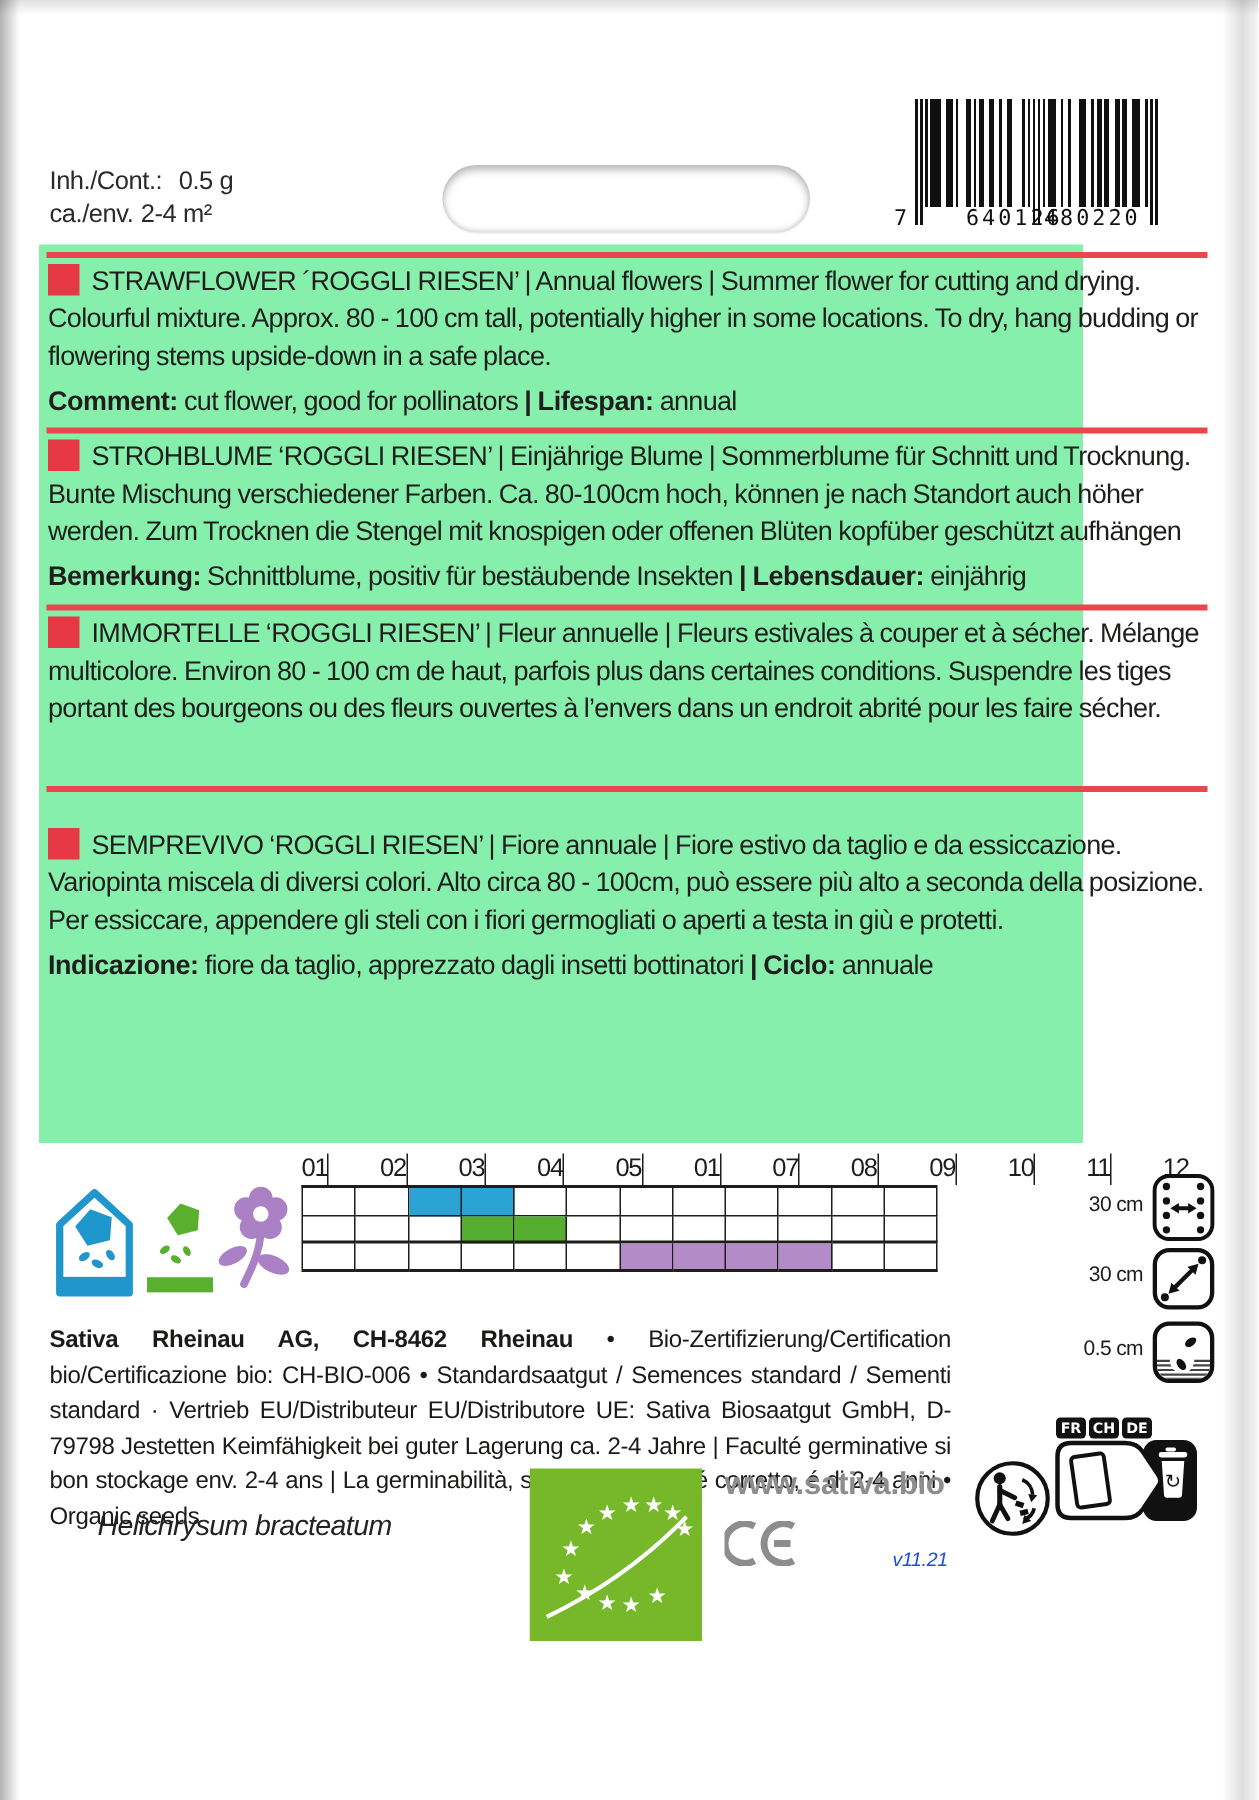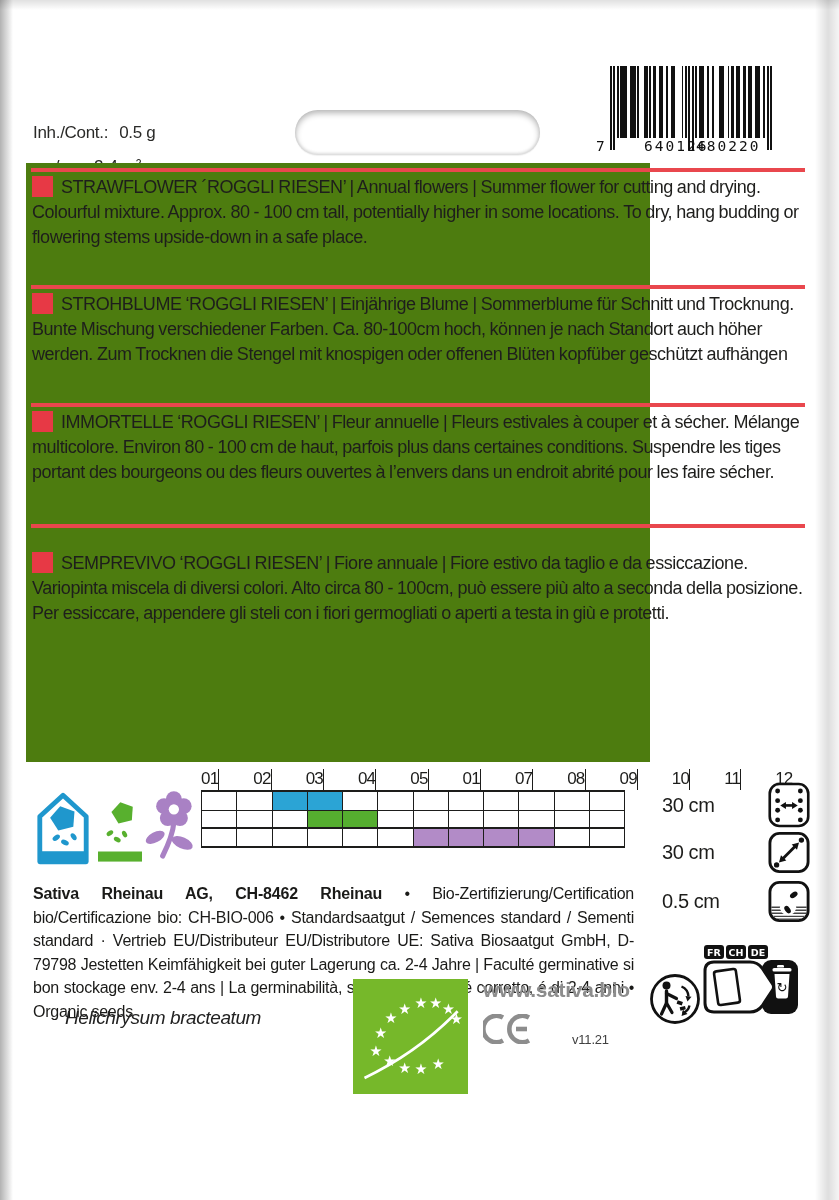--- a/index.html
+++ b/index.html
@@ -7,35 +7,35 @@
        font-family:"Liberation Sans",sans-serif;color:#1e1e1c;overflow:hidden;}
   .abs{position:absolute;}
   
   .edge{position:absolute;pointer-events:none;z-index:50;}
   .edge-l{left:0;top:0;bottom:0;width:13px;background:linear-gradient(to right,rgba(0,0,0,.30),rgba(0,0,0,0));}
   .edge-r{right:0;top:0;bottom:0;width:24px;background:linear-gradient(to left,rgba(0,0,0,.04),rgba(0,0,0,.13) 45%,rgba(0,0,0,0));}
   .edge-t{left:0;right:0;top:0;height:10px;background:linear-gradient(to bottom,rgba(0,0,0,.12),rgba(0,0,0,0));}
 
   
   .contents{left:33px;top:110px;font-size:17px;line-height:22px;color:#2a2a28;letter-spacing:-0.3px;}
-  .contents .row{display:flex;margin-top:12px;}
+  .contents .row{display:flex;}
   .contents .lbl{margin-right:11px;}
   .contents .row:last-child .lbl{margin-right:5px;}
   .slot{left:295px;top:110px;width:245px;height:45px;border-radius:23px;background:#fff;
         box-shadow:inset 0 3px 6px rgba(0,0,0,.30), inset 0 -2px 3px rgba(0,0,0,.10), 0 1px 1px rgba(0,0,0,.06);}
   .barcode{left:596px;top:66px;width:180px;height:90px;}
   .barcode svg{position:absolute;left:14px;top:0;}
   .bc-digits span{position:absolute;top:72px;font-family:"DejaVu Sans Mono",monospace;
         font-size:14.5px;letter-spacing:2px;color:#111;}
   .bc-d0{left:0;}
   .bc-d1{left:34px;margin-left:14px;}
   .bc-d2{left:100px;}
 
   
-  .pink{left:26px;top:163px;width:624px;height:599px;background:#4d7c0f;}
+  .pink{left:26px;top:163px;width:696px;height:599px;background:#86efac;}
   .rule{position:absolute;left:5px;width:774px;height:4px;background:#e9474d;}
   .lang{position:absolute;left:6px;width:772px;font-size:18px;line-height:25px;
         letter-spacing:-0.45px;word-spacing:-0.5px;color:#1e1e1c;}
   .lang .sq{display:inline-block;width:21px;height:21px;background:#e73945;
         margin-right:8px;vertical-align:-4px;}
   .lang p{margin:0;}
   .lang .note{margin-top:5px;}
   .lang b{letter-spacing:-0.3px;}
 
   
@@ -49,41 +49,41 @@
   .cal-cell{flex:1;border-right:1.5px solid #1d1d1b;border-bottom:1.5px solid #1d1d1b;box-sizing:border-box;}
   .cal-row:nth-child(2) .cal-cell{border-bottom-width:2.5px;}
   .cal-row:nth-child(3) .cal-cell{border-bottom-width:2.5px;}
 
   
   .leg1{left:34px;top:790px;}
   .leg2{left:98px;top:800px;}
   .leg3{left:144px;top:788px;}
 
   
-  .sp-label{position:absolute;width:100px;font-size:20px;
+  .sp-label{position:absolute;width:100px;text-align:right;font-size:14px;
         letter-spacing:-0.4px;color:#1d1d1b;}
   .spl1{left:662px;top:794px;}
   .spl2{left:662px;top:841px;}
   .spl3{left:662px;top:890px;}
   .spi1{left:768px;top:782px;}
   .spi2{left:768px;top:831px;}
   .spi3{left:768px;top:880px;}
 
   
   .company{left:33px;top:866px;width:601px;font-size:16px;line-height:23.5px;
         letter-spacing:-0.25px;text-align:justify;color:#1a1a18;}
   .company b{letter-spacing:-0.2px;}
 
   
   .bot{left:65px;top:1005px;font-size:19px;line-height:25px;letter-spacing:-0.4px;color:#222;}
   .bot .sci{font-style:italic;}
   .eulogo{left:353px;top:977px;}
   .www{left:483px;top:978px;font-size:21px;font-weight:bold;color:#8d8d8d;letter-spacing:-0.3px;}
   .ce{left:483px;top:1014px;}
-  .ver{left:572px;top:1032px;font-size:13px;color:#404040;letter-spacing:-0.2px;}
+  .ver{left:595px;top:1032px;font-size:13px;color:#1d4ed8;letter-spacing:-0.2px;font-style:italic;}
   .tidyman{left:648px;top:972px;}
   .triman{left:700px;top:944px;}
   svg text{font-family:"DejaVu Sans",sans-serif;}
 </style>
 </head>
 <body>
 
 <div class="edge edge-l"></div>
 <div class="edge edge-r"></div>
 <div class="edge edge-t"></div>
@@ -144,32 +144,35 @@
 </div>
 
 <div class="abs pink">
   <div class="rule" style="top:5px"></div>
   <div class="rule" style="top:122px"></div>
   <div class="rule" style="top:240px"></div>
   <div class="rule" style="top:361px"></div>
 
   <div class="lang" style="top:12px">
     <p><span class="sq"></span><span>STRAWFLOWER ´ROGGLI RIESEN’ | Annual flowers | Summer flower for cutting and drying. Colourful mixture. Approx. 80 - 100 cm tall, potentially higher in some locations. To dry, hang budding or flowering stems upside-down in a safe place.</span></p>
+    <p class="note"><b>Comment:</b><span> cut flower, good for pollinators </span><b>| Lifespan:</b><span> annual</span></p>
   </div>
 
   <div class="lang" style="top:129px">
     <p><span class="sq"></span><span>STROHBLUME ‘ROGGLI RIESEN’ | Einjährige Blume | Sommerblume für Schnitt und Trocknung. Bunte Mischung verschiedener Farben. Ca. 80-100cm hoch, können je nach Standort auch höher werden. Zum Trocknen die Stengel mit knospigen oder offenen Blüten kopfüber geschützt aufhängen</span></p>
+    <p class="note"><b>Bemerkung:</b><span> Schnittblume, positiv für bestäubende Insekten </span><b>| Lebensdauer:</b><span> einjährig</span></p>
   </div>
 
   <div class="lang" style="top:247px">
     <p><span class="sq"></span><span>IMMORTELLE ‘ROGGLI RIESEN’ | Fleur annuelle | Fleurs estivales à couper et à sécher. Mélange multicolore. Environ 80 - 100 cm de haut, parfois plus dans certaines conditions. Suspendre les tiges portant des bourgeons ou des fleurs ouvertes à l’envers dans un endroit abrité pour les faire sécher.</span></p>
   </div>
 
   <div class="lang" style="top:388px">
     <p><span class="sq"></span><span>SEMPREVIVO ‘ROGGLI RIESEN’ | Fiore annuale | Fiore estivo da taglio e da essiccazione. Variopinta miscela di diversi colori. Alto circa 80 - 100cm, può essere più alto a seconda della posizione. Per essiccare, appendere gli steli con i fiori germogliati o aperti a testa in giù e protetti.</span></p>
+    <p class="note"><b>Indicazione:</b><span> fiore da taglio, apprezzato dagli insetti bottinatori </span><b>| Ciclo:</b><span> annuale</span></p>
   </div>
 </div>
 
 <div class="abs cal-head">
   <span>01</span>
   <span>02</span>
   <span>03</span>
   <span>04</span>
   <span>05</span>
   <span>01</span>

